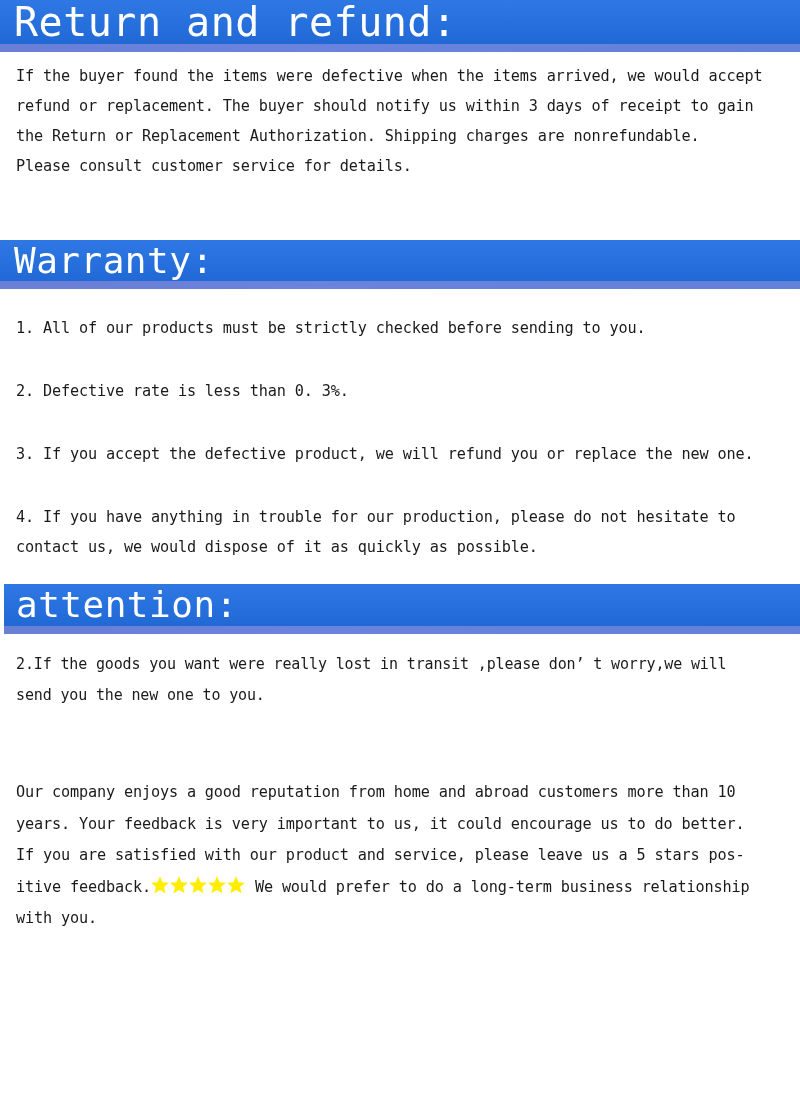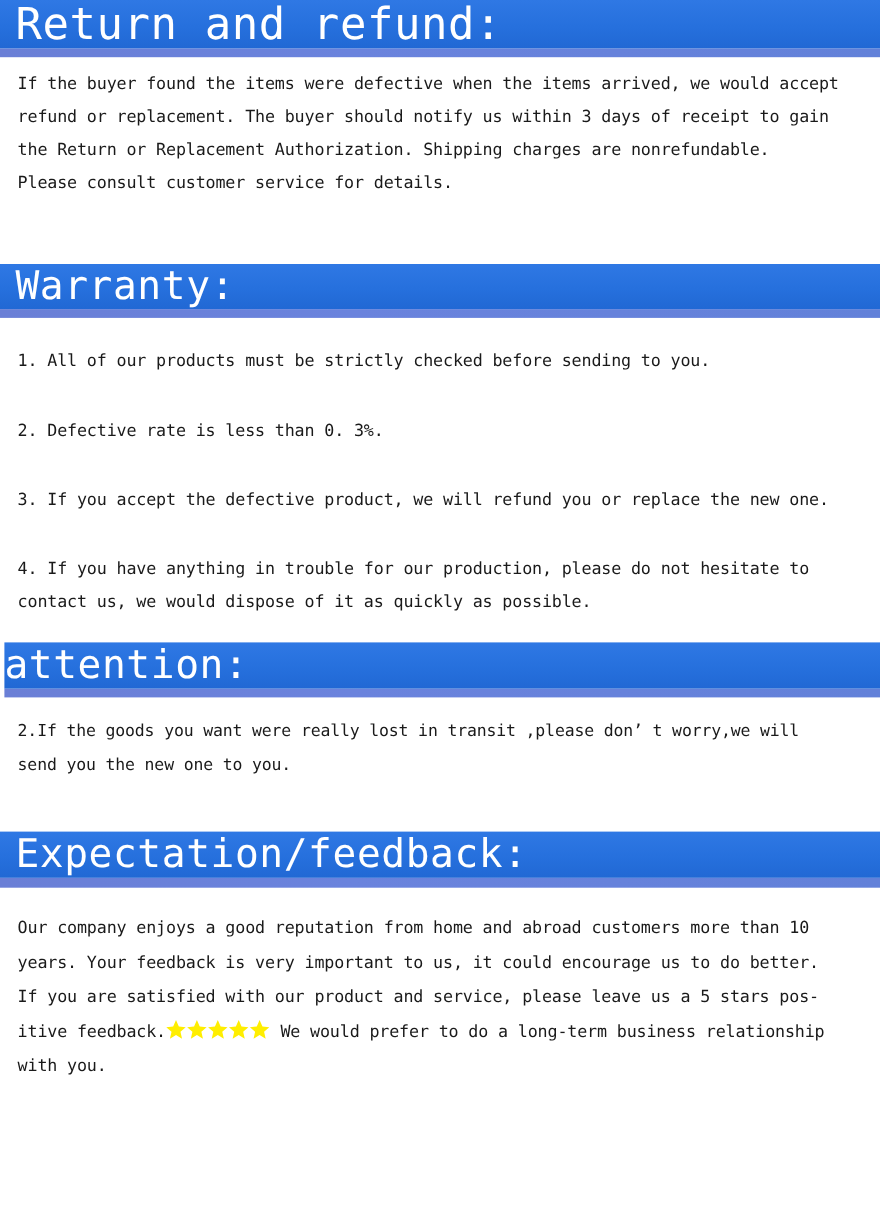--- a/index.html
+++ b/index.html
@@ -49,21 +49,21 @@
   
   .band-return .band-bar   { height: 44px; padding-left: 14px; }
   .band-return .band-title { font-size: 40px; }
   .band-return .band-strip { height: 8px; }
 
   .band-warranty .band-bar   { height: 41px; padding-left: 14px; }
   .band-warranty .band-title { font-size: 36px; }
   .band-warranty .band-strip { height: 8px; }
 
   .band-attention { padding-left: 4px; padding-right: 0; }
-  .band-attention .band-bar   { height: 42px; }
+  .band-attention .band-bar   { height: 42px; padding-left: 12px; }
   .band-attention .band-title { font-size: 36px; }
   .band-attention .band-strip { height: 8px; }
 
   .band-expect .band-bar   { height: 42px; padding-left: 14px; }
   .band-expect .band-title { font-size: 36px; }
   .band-expect .band-strip { height: 9px; }
 
   
   .body-text {
     color: #1a1a1a;
@@ -154,26 +154,20 @@
       <div class="band-strip"></div>
     </div>
     <div class="items">
       <div class="body-text item">2.If the goods you want were really lost in transit ,please don’ t worry,we will
 send you the new one to you.</div>
     </div>
     <div style="height:45px"></div>
   </section>
 
   <section class="sec-expect">
-    <div class="band band-expect">
-      <div class="band-bar">
-        <span class="band-title">Expectation/feedback:</span>
-      </div>
-      <div class="band-strip"></div>
-    </div>
     <div class="items">
       <div class="body-text"><span>Our company enjoys a good reputation from home and abroad customers more than 10
 years. Your feedback is very important to us, it could encourage us to do better.
 If you are satisfied with our product and service, please leave us a 5 stars pos-
 itive feedback.</span><span class="stars" id="star-rating"><svg width="20" height="20" viewBox="0 0 24 24">
               <polygon points="12,1.6 15.1,8.6 22.6,9.3 16.9,14.4 18.6,21.9 12,17.9 5.4,21.9 7.1,14.4 1.4,9.3 8.9,8.6" fill="#ffee00"></polygon>
             </svg><svg width="20" height="20" viewBox="0 0 24 24">
               <polygon points="12,1.6 15.1,8.6 22.6,9.3 16.9,14.4 18.6,21.9 12,17.9 5.4,21.9 7.1,14.4 1.4,9.3 8.9,8.6" fill="#ffee00"></polygon>
             </svg><svg width="20" height="20" viewBox="0 0 24 24">
               <polygon points="12,1.6 15.1,8.6 22.6,9.3 16.9,14.4 18.6,21.9 12,17.9 5.4,21.9 7.1,14.4 1.4,9.3 8.9,8.6" fill="#ffee00"></polygon>

